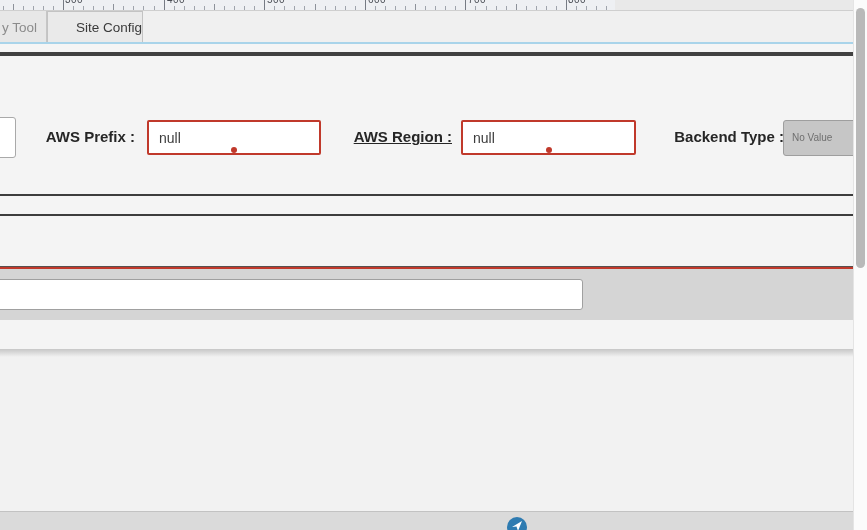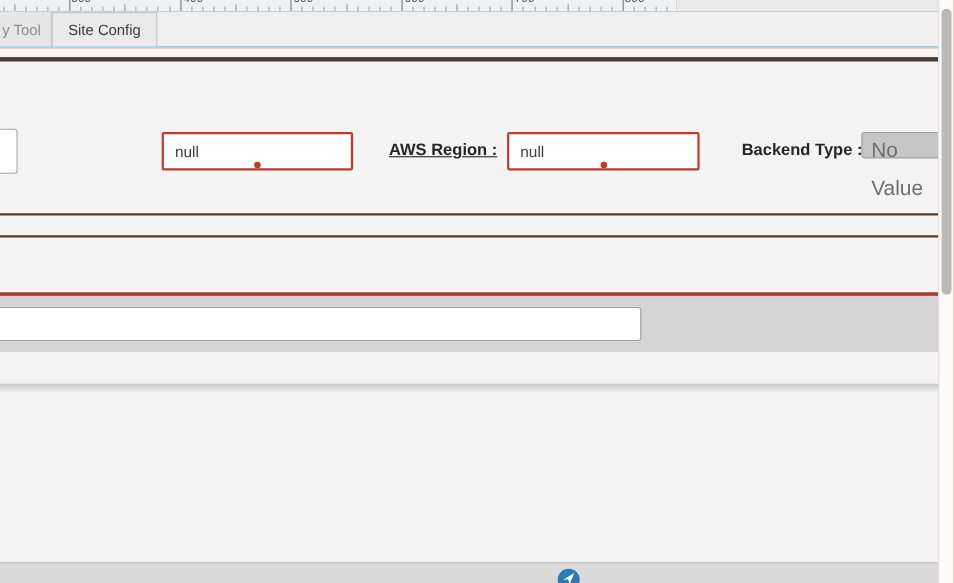--- a/index.html
+++ b/index.html
@@ -1,33 +1,33 @@
 <!DOCTYPE html>
 <html><head>
 <meta charset="utf-8">
 <style>
   html,body{margin:0;padding:0;background:#f4f4f4;}
   *{box-sizing:border-box;}
   .screen{
     position:relative;width:867px;height:530px;overflow:hidden;
     font-family:"Liberation Sans","DejaVu Sans",sans-serif;
-    background:#f97316;
+    background:#a16207;
   }
   
   .ruler{position:absolute;left:0;top:0;width:615px;height:10px;background:#eef0f3;overflow:hidden;}
   .ruler-right{position:absolute;left:615px;top:0;width:238px;height:10px;background:#e9e9e9;}
   .tick{position:absolute;width:1px;background:#9fa4ac;}
   .tick.medium{background:#8d929a;}
   .tick.major{background:#767b84;}
   .ruler-label{position:absolute;top:-5px;font-size:10px;line-height:10px;color:#4a4e55;letter-spacing:.5px;}
   
   .tabbar{position:absolute;left:0;top:10px;width:853px;height:32px;background:#f0f0f0;border-top:1px solid #cfcfcf;}
   .tab{position:absolute;top:0;height:32px;display:flex;align-items:center;font-size:13.5px;cursor:pointer;}
   .tab-inactive{left:0;width:47px;background:#e7e7e7;border-right:1px solid #c6c6c6;color:#8b8b8b;padding-left:2px;}
-  .tab-active{left:47px;width:96px;background:#eaeaea;border:1px solid #c3c3c3;border-bottom:none;color:#3a3a3a;justify-content:center;}
+  .tab-active{left:47px;width:96px;background:#eaeaea;border:1px solid #c3c3c3;border-bottom:none;color:#3a3a3a;justify-content:flex-end;}
   .blue-underline{position:absolute;left:0;top:42px;width:853px;height:2px;background:#a9d4ea;}
   
   .gap-strip{position:absolute;left:0;top:44px;width:853px;height:8px;background:#f5f5f5;}
   .darkbar{position:absolute;left:0;top:52px;width:853px;height:4px;background:#414141;}
   .section-main{position:absolute;left:0;top:56px;width:853px;height:138px;background:#f4f4f4;}
   .hline1{position:absolute;left:0;top:194px;width:853px;height:2px;background:#3d3d3d;}
   .strip-a{position:absolute;left:0;top:196px;width:853px;height:18px;background:#f4f4f4;}
   .hline2{position:absolute;left:0;top:214px;width:853px;height:2px;background:#3d3d3d;}
   .strip-b{position:absolute;left:0;top:216px;width:853px;height:50px;background:#f4f4f4;}
   .redline{position:absolute;left:0;top:266px;width:853px;height:3px;background:#c0392b;border-top:1px solid #58504f;}
@@ -45,22 +45,22 @@
   .lbl-prefix{left:0;width:135px;}
   .lbl-region{left:340px;width:112px;text-decoration:underline;}
   .lbl-backend{left:654px;width:130px;}
   .err-input{position:absolute;top:120px;height:35px;background:#fff;border:2px solid #c0392b;
     border-radius:2px;font-family:inherit;font-size:14px;color:#3c3c3c;padding:0 0 0 10px;outline:none;}
   .inp-prefix{left:147px;width:174px;}
   .inp-region{left:461px;width:175px;}
   .err-dot{position:absolute;width:6px;height:6px;border-radius:50%;background:#c0392b;top:147px;}
   .dot-prefix{left:231px;}
   .dot-region{left:546px;}
-  .disabled-select{position:absolute;left:783px;top:120px;width:75px;height:24px;background:#c6c6c6;
-    border:1px solid #9e9e9e;border-radius:3px;font-size:19px;color:#6f6f6f;line-height:34px;padding-left:8px;}
+  .disabled-select{position:absolute;left:783px;top:120px;width:75px;height:36px;background:#c6c6c6;
+    border:1px solid #9e9e9e;border-radius:3px;font-size:10px;color:#6f6f6f;line-height:34px;padding-left:8px;}
   
   .big-input{position:absolute;left:-20px;top:279px;width:603px;height:31px;background:#fff;
     border:1px solid #a0a0a0;border-radius:3px;font-family:inherit;font-size:14px;color:#333;
     padding:0 8px;outline:none;}
   
   .widget-btn{position:absolute;left:507px;top:517px;width:20px;height:20px;border-radius:50%;
     background:#2e7bb1;border:none;cursor:pointer;padding:0;}
   .widget-glyph{position:absolute;left:5px;top:4px;width:10px;height:10px;fill:#ffffff;}
   
   .vscroll{position:absolute;right:0;top:0;width:14px;height:530px;background:#fbfbfb;border-left:1px solid #e4e4e4;}
@@ -162,20 +162,21 @@
   <div class="redline"></div>
   <div class="grayband"></div>
   <div class="strip-c"></div>
   <div class="panel">
     <div class="panel-shadow"></div>
   </div>
   <div class="bottombar"></div>
 
   <div class="cutoff-box"></div>
 
+  <div class="fld-label lbl-prefix">AWS Prefix :</div>
   <input class="err-input inp-prefix" type="text" value="null" style="">
   <div class="err-dot dot-prefix"></div>
 
   <div class="fld-label lbl-region">AWS Region :</div>
   <input class="err-input inp-region" type="text" value="null" style="">
   <div class="err-dot dot-region"></div>
 
   <div class="fld-label lbl-backend">Backend Type :</div>
   <div class="disabled-select">
     <span>No Value</span>

